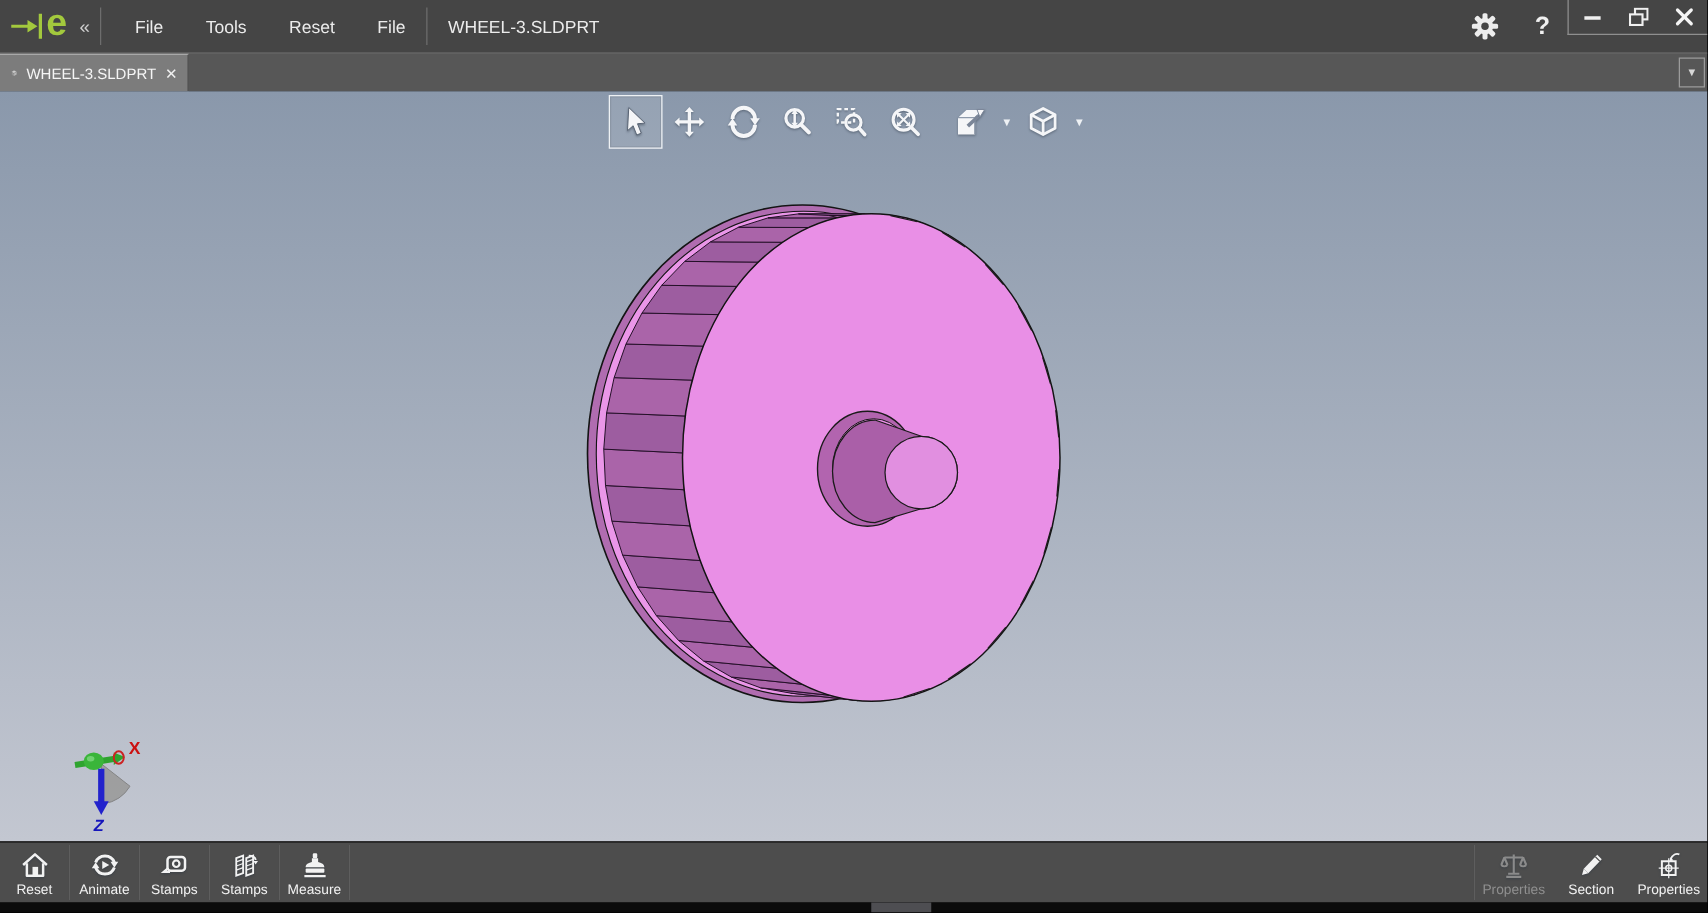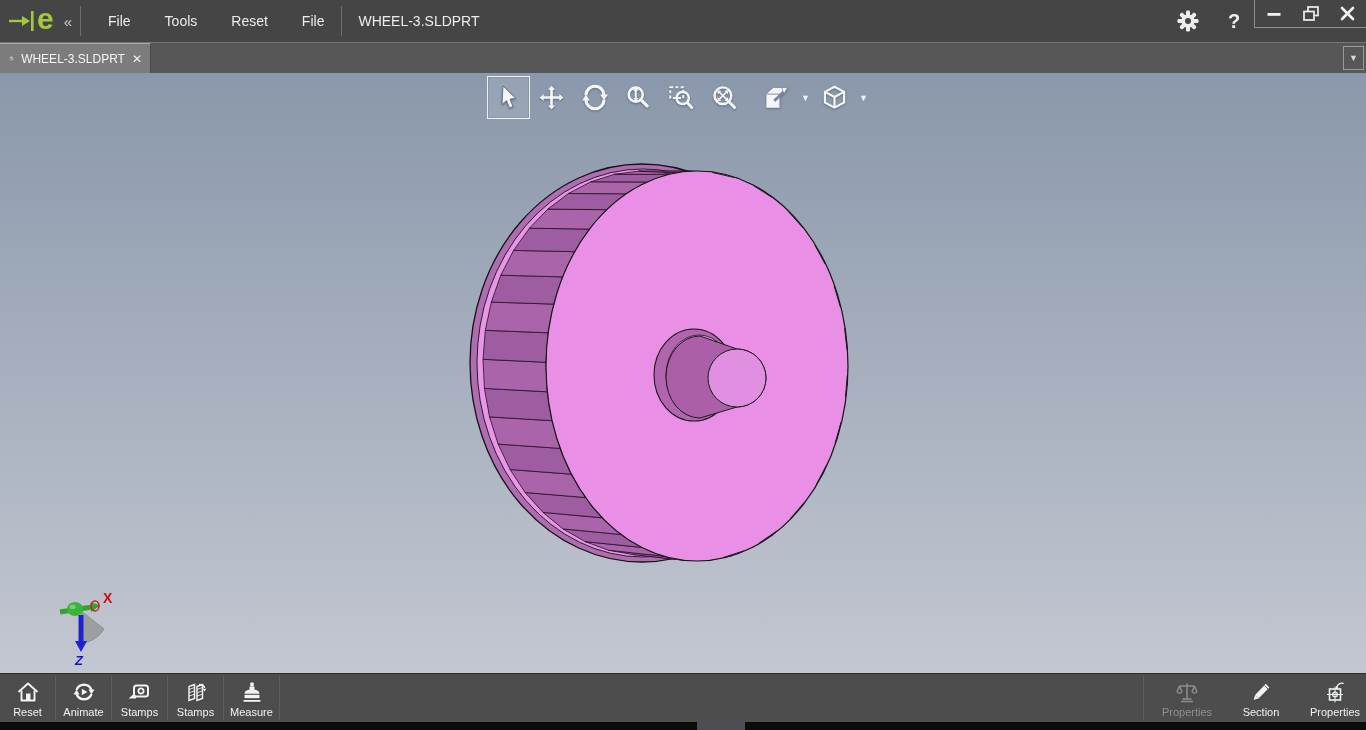--- a/index.html
+++ b/index.html
@@ -41,21 +41,21 @@
   .wheel-svg { position:absolute; left:450px; top:75px; }
   .triad-svg { position:absolute; left:48px; top:512px; }
 
   
   .bottombar { height:48px; background:#4d4d4d; display:flex; align-items:stretch; flex:0 0 auto; }
   .bb-btn { width:55px; display:flex; flex-direction:column; align-items:center; justify-content:center; gap:2px; padding-top:2px; }
   .bb-label { font-size:11px; color:#f2f2f2; white-space:nowrap; }
   .bb-sep { width:1px; background:#3a3a3a; border-right:1px solid #5e5e5e; margin:2px 0; }
   .bb-spacer { flex:1; }
   .bb-btn.disabled .bb-label { color:#8f8f8f; }
-  .bb-right { width:62px;margin-left:12px; }
+  .bb-right { width:62px; }
 
   .taskbar-strip { height:8px; background:#0b0b0b; position:relative; flex:0 0 auto; }
   .taskbar-strip .seg { position:absolute; left:697px; width:48px; top:0; bottom:0; background:#4e4e52; }
 </style>
 </head>
 <body>
 
 <div class="app">
 
   <div class="titlebar">

